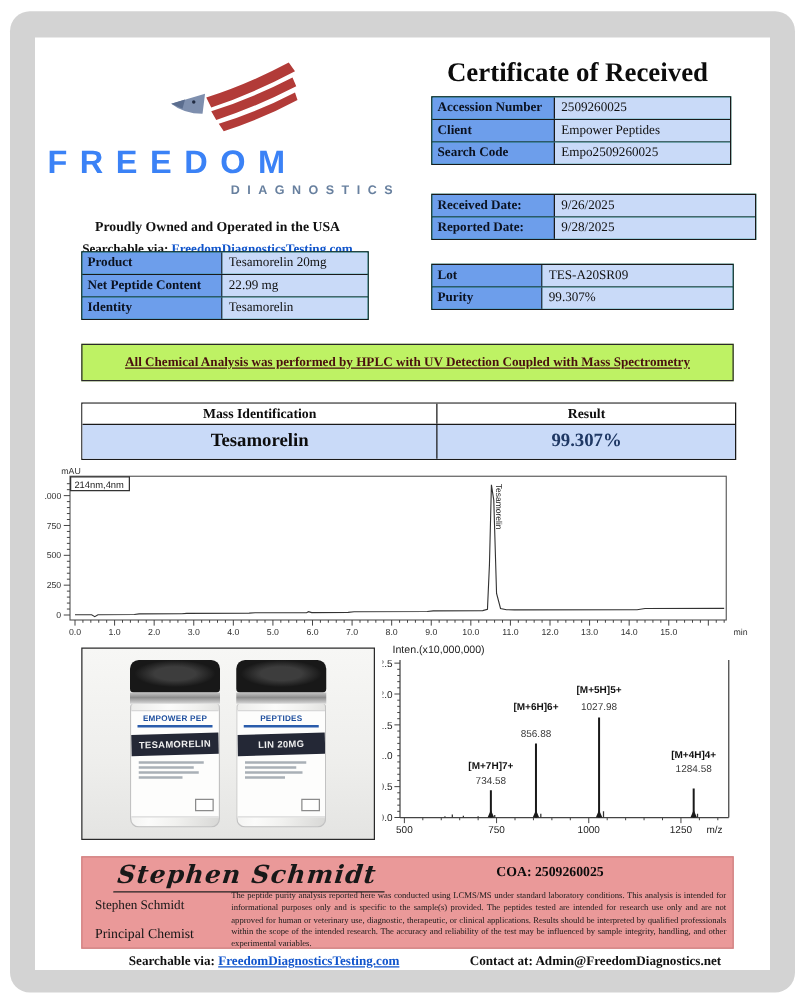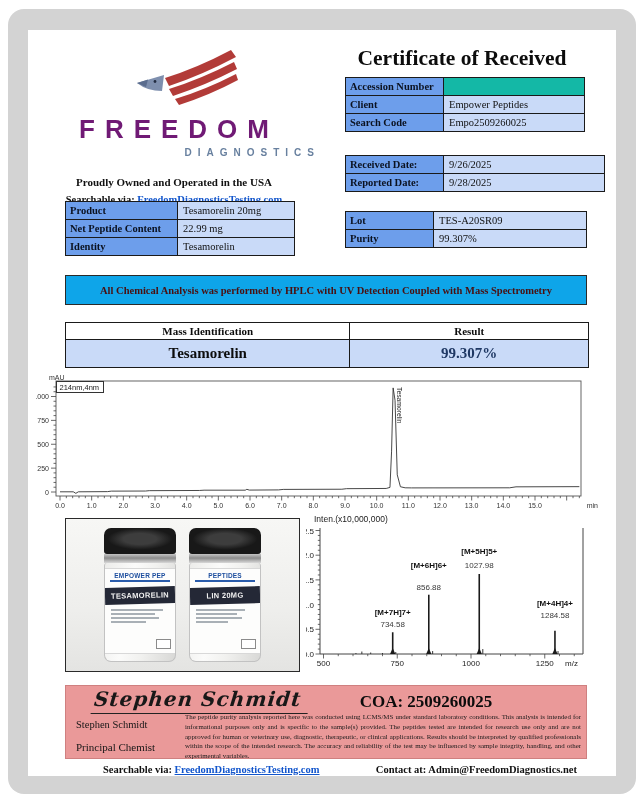--- a/index.html
+++ b/index.html
@@ -3,23 +3,23 @@
 <meta charset="utf-8">
 <style>
   * { margin:0; padding:0; box-sizing:border-box; }
   body { width:644px; height:800px; background:#ffffff; font-family:"Liberation Serif", serif; }
   .stage { position:relative; width:644px; height:800px; background:#fff; overflow:hidden; }
   .frame { position:absolute; left:8px; top:9px; right:8px; bottom:6px; background:#d3d3d3; border-radius:16px; }
   .page { position:absolute; left:28px; top:30px; width:588px; height:746px; background:#ffffff; }
 
   
   .logo-eagle { position:absolute; left:95px; top:18px; }
-  .logo-brand { position:absolute; left:0; top:84px; width:292px; text-align:center;
+  .logo-brand { position:absolute; left:0; top:84px; width:292px; text-align:left;
     font-family:"Liberation Sans", sans-serif; font-weight:bold; font-size:26px;
-    letter-spacing:10px; color:#701a75; text-indent:10px; }
+    letter-spacing:10px; color:#3b82f6; text-indent:10px; }
   .logo-sub { position:absolute; left:0; top:117px; width:292px; text-align:right;
     font-family:"Liberation Sans", sans-serif; font-weight:bold; font-size:10px;
     letter-spacing:6px; color:#68809f; text-indent:6px; }
   .tagline { position:absolute; left:0; top:146px; width:292px; text-align:center;
     font-weight:bold; font-size:11px; color:#111; }
   .search-top { position:absolute; left:0; top:164px; width:292px; text-align:center;
     font-weight:bold; font-size:10.5px; color:#111; }
   a.doc-link { color:#1155cc; text-decoration:underline; font-weight:bold; }
   .cert-title { position:absolute; left:298px; top:16px; width:272px; text-align:center;
     font-weight:bold; font-size:21.5px; color:#0c0c0c; }
@@ -33,22 +33,22 @@
   .kv-value { background:#c9daf8; font-size:10.5px; color:#111; padding:1px 5px; line-height:15px; flex:1; }
   .t-info  { left:317px; top:47px;  width:240px; }
   .t-dates { left:317px; top:125px; width:260px; }
   .t-prod  { left:37px;  top:171px; width:230px; }
   .t-lot   { left:317px; top:181px; width:242px; }
   .t-info .kv-label, .t-dates .kv-label { width:98px; }
   .t-prod .kv-label { width:112px; }
   .t-lot  .kv-label { width:88px; }
 
   .banner { position:absolute; left:37px; top:245px; width:522px; height:30px;
-    background:#0ea5e9; border:1px solid #2a2a2a; display:flex; align-items:center; justify-content:center;
-    font-weight:bold; font-size:10.5px; color:#4a0f0f; text-align:center; }
+    background:#bef264; border:1px solid #2a2a2a; display:flex; align-items:center; justify-content:center;
+    font-weight:bold; font-size:10.5px; color:#4a0f0f; text-align:center;text-decoration:underline; }
 
   .mass-table { position:absolute; left:37px; top:292px; width:524px; border:1.5px solid #1a1a1a; }
   .mt-head { display:flex; border-bottom:1px solid #1a1a1a; background:#fff; }
   .mt-head > div { font-weight:bold; font-size:11px; text-align:center; padding:2px 0; color:#0c0c0c; }
   .mt-row { display:flex; background:#c9daf8; }
   .mt-row > div { font-weight:bold; font-size:15px; text-align:center; padding:5px 0; }
   .mt-c1 { width:54.5%; border-right:1px solid #1a1a1a; }
   .mt-c2 { flex:1; }
   .mt-name { color:#0c0c0c; }
   .mt-result { color:#1f3864; }
@@ -75,22 +75,22 @@
   .micro { margin:5px 6px 0; }
   .micro div { height:1.5px; background:#a9b0b6; margin-bottom:2.5px; }
   .qr { position:absolute; right:4px; bottom:4px; width:15px; height:10px; border:1px solid #8b8b8b; background:#fff; }
 
   
   .sig-box { position:absolute; left:37px; top:655px; width:522px; height:74px;
     background:#ea9999; border:1px solid #cf8080; }
   .sig-script { position:absolute; left:26px; top:1px; font-family:"DejaVu Serif", serif; font-style:italic;
     font-weight:bold; font-size:20px; color:#181818; border-bottom:1.3px solid #222; padding:0 8px 2px 2px;
     transform:skewX(-6deg); letter-spacing:1px; }
-  .sig-coa { position:absolute; left:224px; top:6px; width:272px; text-align:center;
-    font-weight:bold; font-size:17px; color:#0c0c0c; }
+  .sig-coa { position:absolute; left:238px; top:6px; width:272px; text-align:center;
+    font-weight:bold; font-size:11px; color:#0c0c0c; }
   .sig-name { position:absolute; left:10px; top:33px; font-size:10.5px; color:#161616; }
   .sig-role { position:absolute; left:10px; top:55px; font-size:11px; color:#161616; }
   .sig-disclaimer { position:absolute; left:119px; top:26px; width:396px; font-size:6.9px;
     line-height:1.42; text-align:justify; color:#1a1a1a; }
 
   .footer { position:absolute; left:37px; top:734px; width:522px; display:flex; justify-content:space-between; }
   .footer .f-left, .footer .f-right { font-weight:bold; font-size:10.5px; color:#111; }
   .footer .f-left { padding-left:38px; }
   .footer .f-right { padding-right:10px; }
 </style>
@@ -112,20 +112,21 @@
     <div class="logo-brand">FREEDOM</div>
     <div class="logo-sub">DIAGNOSTICS</div>
     <div class="tagline">Proudly Owned and Operated in the USA</div>
     <div class="search-top"><span>Searchable via: </span><a class="doc-link" href="#">FreedomDiagnosticsTesting.com</a></div>
 
     <div class="cert-title">Certificate of Received</div>
 
     <div class="kv t-info">
       <div class="kv-row">
           <div class="kv-label">Accession Number</div>
+          <div class="kv-value">2509260025</div>
         </div>
       <div class="kv-row">
           <div class="kv-label">Client</div>
           <div class="kv-value">Empower Peptides</div>
         </div>
       <div class="kv-row">
           <div class="kv-label">Search Code</div>
           <div class="kv-value">Empo2509260025</div>
         </div>
     </div>

